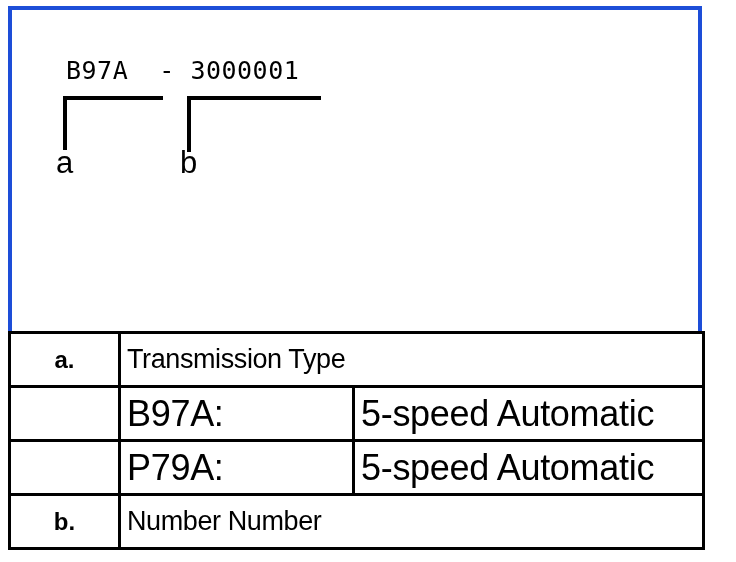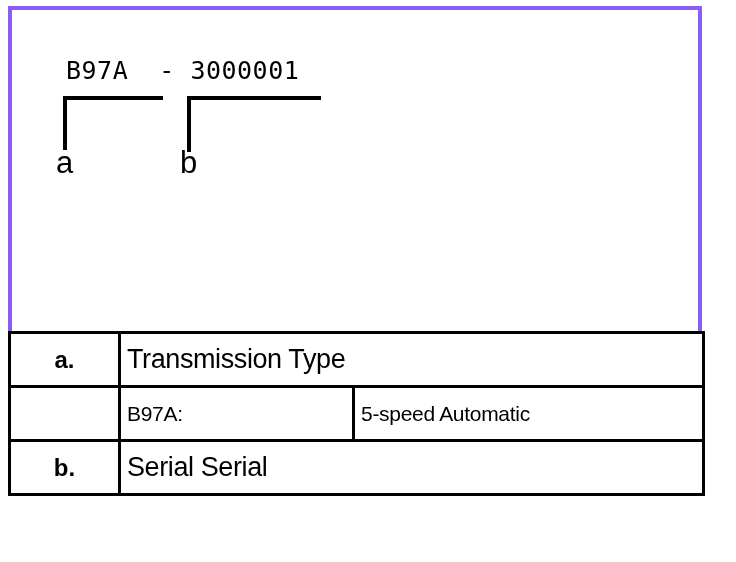--- a/index.html
+++ b/index.html
@@ -25,21 +25,21 @@
     background: #ffffff;
   }
 
   
   .figure-box {
     position: absolute;
     left: 8px;
     top: 6px;
     width: 694px;
     height: 329px;
-    border: 4px solid #8b5cf6;
+    border: 4px solid #1d4ed8;
     box-sizing: border-box;
     background: #ffffff;
   }
 
   
   .serial-code {
     position: absolute;
     left: 54px;
     top: 46px;
     font-family: "DejaVu Sans Mono", "Liberation Mono", monospace;
@@ -124,21 +124,21 @@
   td.header-cell {
     font-weight: normal;
     font-size: 27px;
     font-family: "Liberation Sans", sans-serif;
     font-stretch: condensed;
     letter-spacing: -0.4px;
   }
 
   td.value-cell {
     font-weight: normal;
-    font-size: 21px;
+    font-size: 36px;
     font-family: "Liberation Sans", sans-serif;
     letter-spacing: -0.3px;
   }
 </style>
 </head>
 <body>
 
 <div id="page">
 
   <div class="figure-box">
@@ -170,19 +170,24 @@
       <tr>
         <td class="key-cell">a.</td>
         <td class="header-cell" colspan="2">Transmission Type</td>
       </tr>
       <tr>
         <td class="key-cell blank"></td>
         <td class="value-cell">B97A:</td>
         <td class="value-cell">5-speed Automatic</td>
       </tr>
       <tr>
+        <td class="key-cell blank"></td>
+        <td class="value-cell">P79A:</td>
+        <td class="value-cell">5-speed Automatic</td>
+      </tr>
+      <tr>
         <td class="key-cell">b.</td>
-        <td class="header-cell" colspan="2">Serial Serial</td>
+        <td class="header-cell" colspan="2">Number Number</td>
       </tr>
     </tbody>
   </table>
 
 </div>
 
 </body></html>

